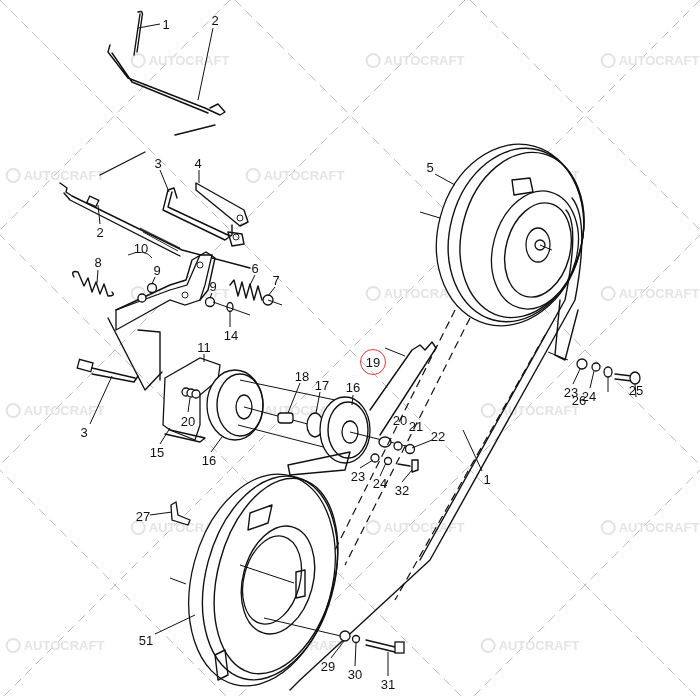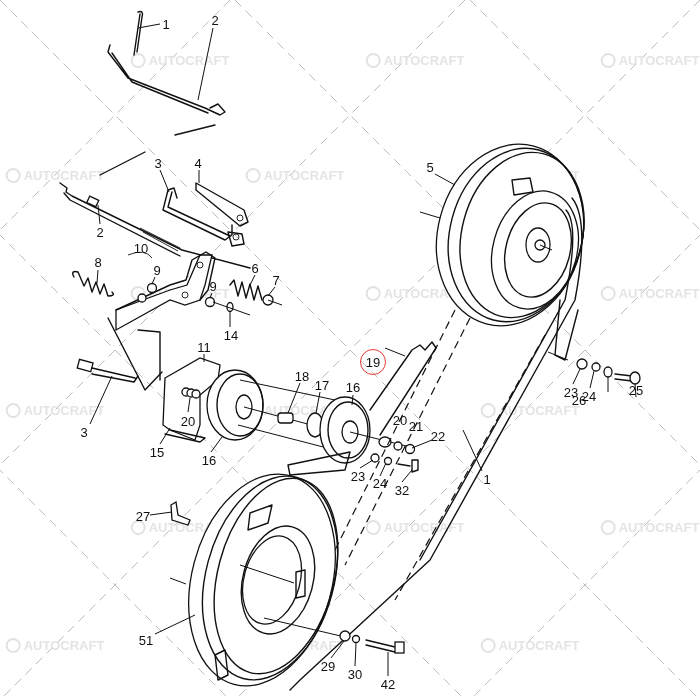--- a/index.html
+++ b/index.html
@@ -327,14 +327,14 @@
   <span class="callout" style="left:380px;top:483px">24</span>
   <span class="callout" style="left:402px;top:490px">32</span>
   <span class="callout" style="left:571px;top:392px">23</span>
   <span class="callout" style="left:589px;top:396px">24</span>
   <span class="callout" style="left:579px;top:400px">26</span>
   <span class="callout" style="left:636px;top:390px">25</span>
   <span class="callout" style="left:143px;top:516px">27</span>
   <span class="callout" style="left:146px;top:640px">51</span>
   <span class="callout" style="left:328px;top:666px">29</span>
   <span class="callout" style="left:355px;top:674px">30</span>
-  <span class="callout" style="left:388px;top:684px">42</span>
+  <span class="callout" style="left:388px;top:684px">31</span>
 </div>
 
 </body></html>

